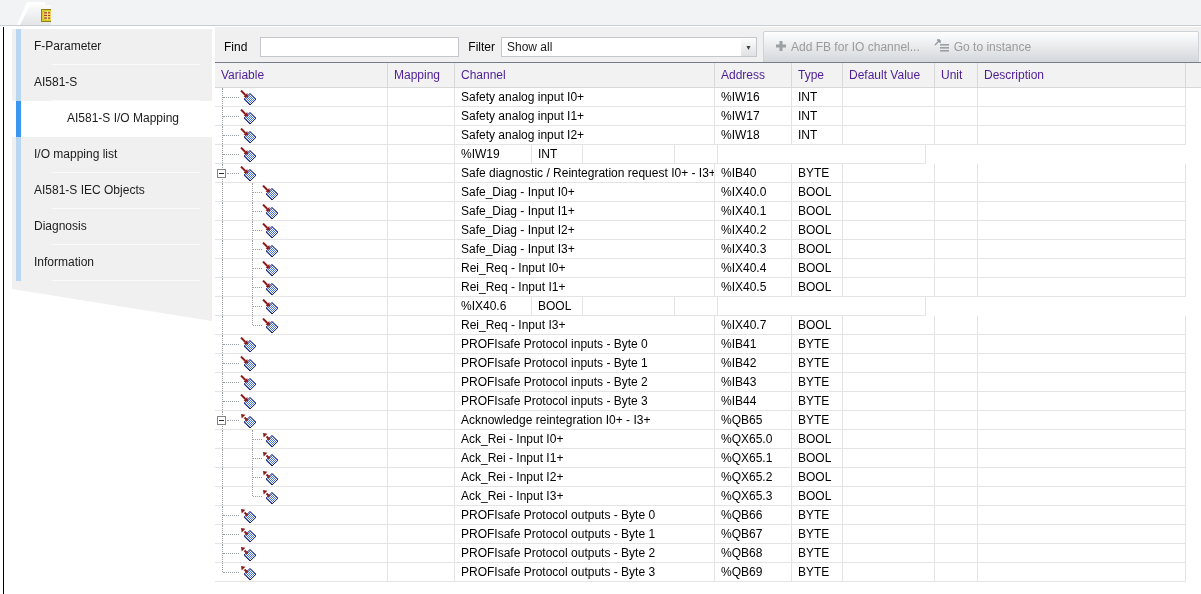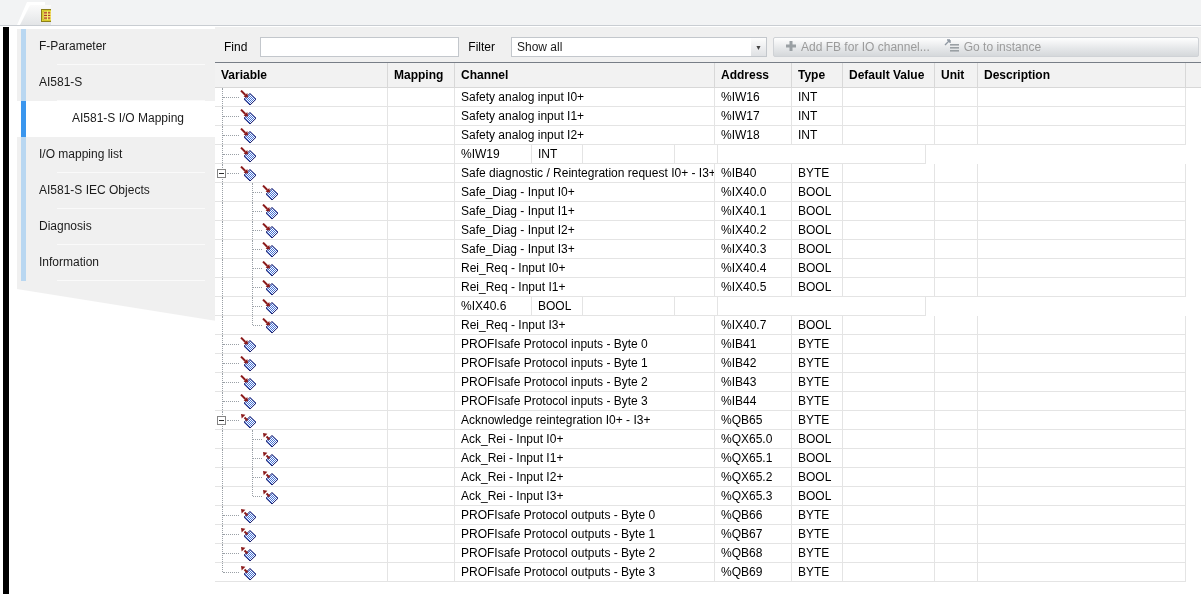--- a/index.html
+++ b/index.html
@@ -28,21 +28,21 @@
     clip-path:polygon(10px 0,100% 0,100% 100%,0 100%);
     display:flex;align-items:center;padding:0 10px 0 18px;gap:5px;
     white-space:nowrap;
   }
   .tab.active .tab-face{background:#ffffff;font-weight:bold;}
   .tab-close{font-size:11px;font-weight:bold;color:#3c3c3c;margin-left:4px;cursor:default;}
   .tabicon{display:inline-flex;}
   
   .side-track{
     position:absolute;left:3px;top:27px;width:209px;bottom:0;
-    background:#ffffff;border-left:6px solid #000000;box-sizing:border-box;
+    background:#ffffff;border-left:1px solid #000000;box-sizing:border-box;
   }
   .side-panel{
     position:absolute;left:8px;top:2px;width:200px;height:292px;
     background:#f0f0f0;
     clip-path:polygon(0 0,100% 0,100% 100%,0 calc(100% - 32px));
     filter:drop-shadow(1px 1px 0 #a9adb2);
   }
   .nav-item{
     position:relative;height:36px;line-height:35px;
     padding-left:22px;color:#1b1b1b;cursor:default;white-space:nowrap;
@@ -64,47 +64,47 @@
     position:absolute;left:4px;top:6px;right:2px;height:28px;
     display:flex;align-items:center;
   }
   .tlabel{margin:0 0 0 5px;color:#000;flex:0 0 auto;}
   .find-input{
     width:199px;height:20px;margin-left:13px;border:1px solid #c3c7cc;
     background:#ffffff;font:inherit;padding:0 4px;box-sizing:border-box;outline:none;
   }
   .filter-label{margin-left:9px;}
   .combo{
-    width:256px;height:20px;margin-left:16px;background:#ffffff;
+    width:256px;height:20px;margin-left:6px;background:#ffffff;
     border:1px solid #c3c7cc;box-sizing:border-box;
     display:flex;align-items:center;cursor:default;
   }
   .combo-value{flex:1;padding-left:5px;}
   .combo-arrow{
     width:15px;height:100%;display:flex;align-items:center;justify-content:center;
     font-size:7px;color:#444;background:linear-gradient(#fdfdfd,#dfe1e4);
   }
   .btnstrip{
-    flex:1;height:20px;margin-left:6px;border:1px solid #cfd2d6;border-radius:2px;
+    flex:1;height:32px;margin-left:6px;border:1px solid #cfd2d6;border-radius:2px;
     background:linear-gradient(#fefefe,#e6e8ea 55%,#d5d8db);
     display:flex;align-items:center;padding:0 6px;box-sizing:border-box;gap:4px;
   }
   .tbtn{
     display:flex;align-items:center;gap:4px;color:#9b9b9b;
     padding:0 5px;white-space:nowrap;cursor:default;
   }
   
   .grid{
     position:absolute;left:0;top:35px;right:0;bottom:0;background:#ffffff;
     border-top:1px solid #787e87;
   }
   .gh{display:flex;height:25px;background:#f2f2f2;}
   .gh .hc{
     box-sizing:border-box;border-right:1px solid #d8d8d8;border-bottom:1px solid #d8d8d8;
-    line-height:24px;padding-left:6px;color:#000000;white-space:nowrap;overflow:hidden;font-weight:bold;
+    line-height:24px;padding-left:6px;color:#4c1d95;white-space:nowrap;overflow:hidden;
   }
   .gh .hfill{flex:1;border-right:none;}
   .row{display:flex;height:19px;}
   .row .bc{
     box-sizing:border-box;border-right:1px solid #e4e4e4;border-bottom:1px solid #e4e4e4;
     line-height:18px;padding-left:6px;white-space:nowrap;overflow:hidden;color:#000;
   }
   .row .bfill{flex:1;border-right:none;border-bottom:none;}
   .c0{width:173px;} .c1{width:67px;} .c2{width:260px;} .c3{width:77px;}
   .c4{width:51px;} .c5{width:92px;} .c6{width:43px;} .c7{width:208px;}

